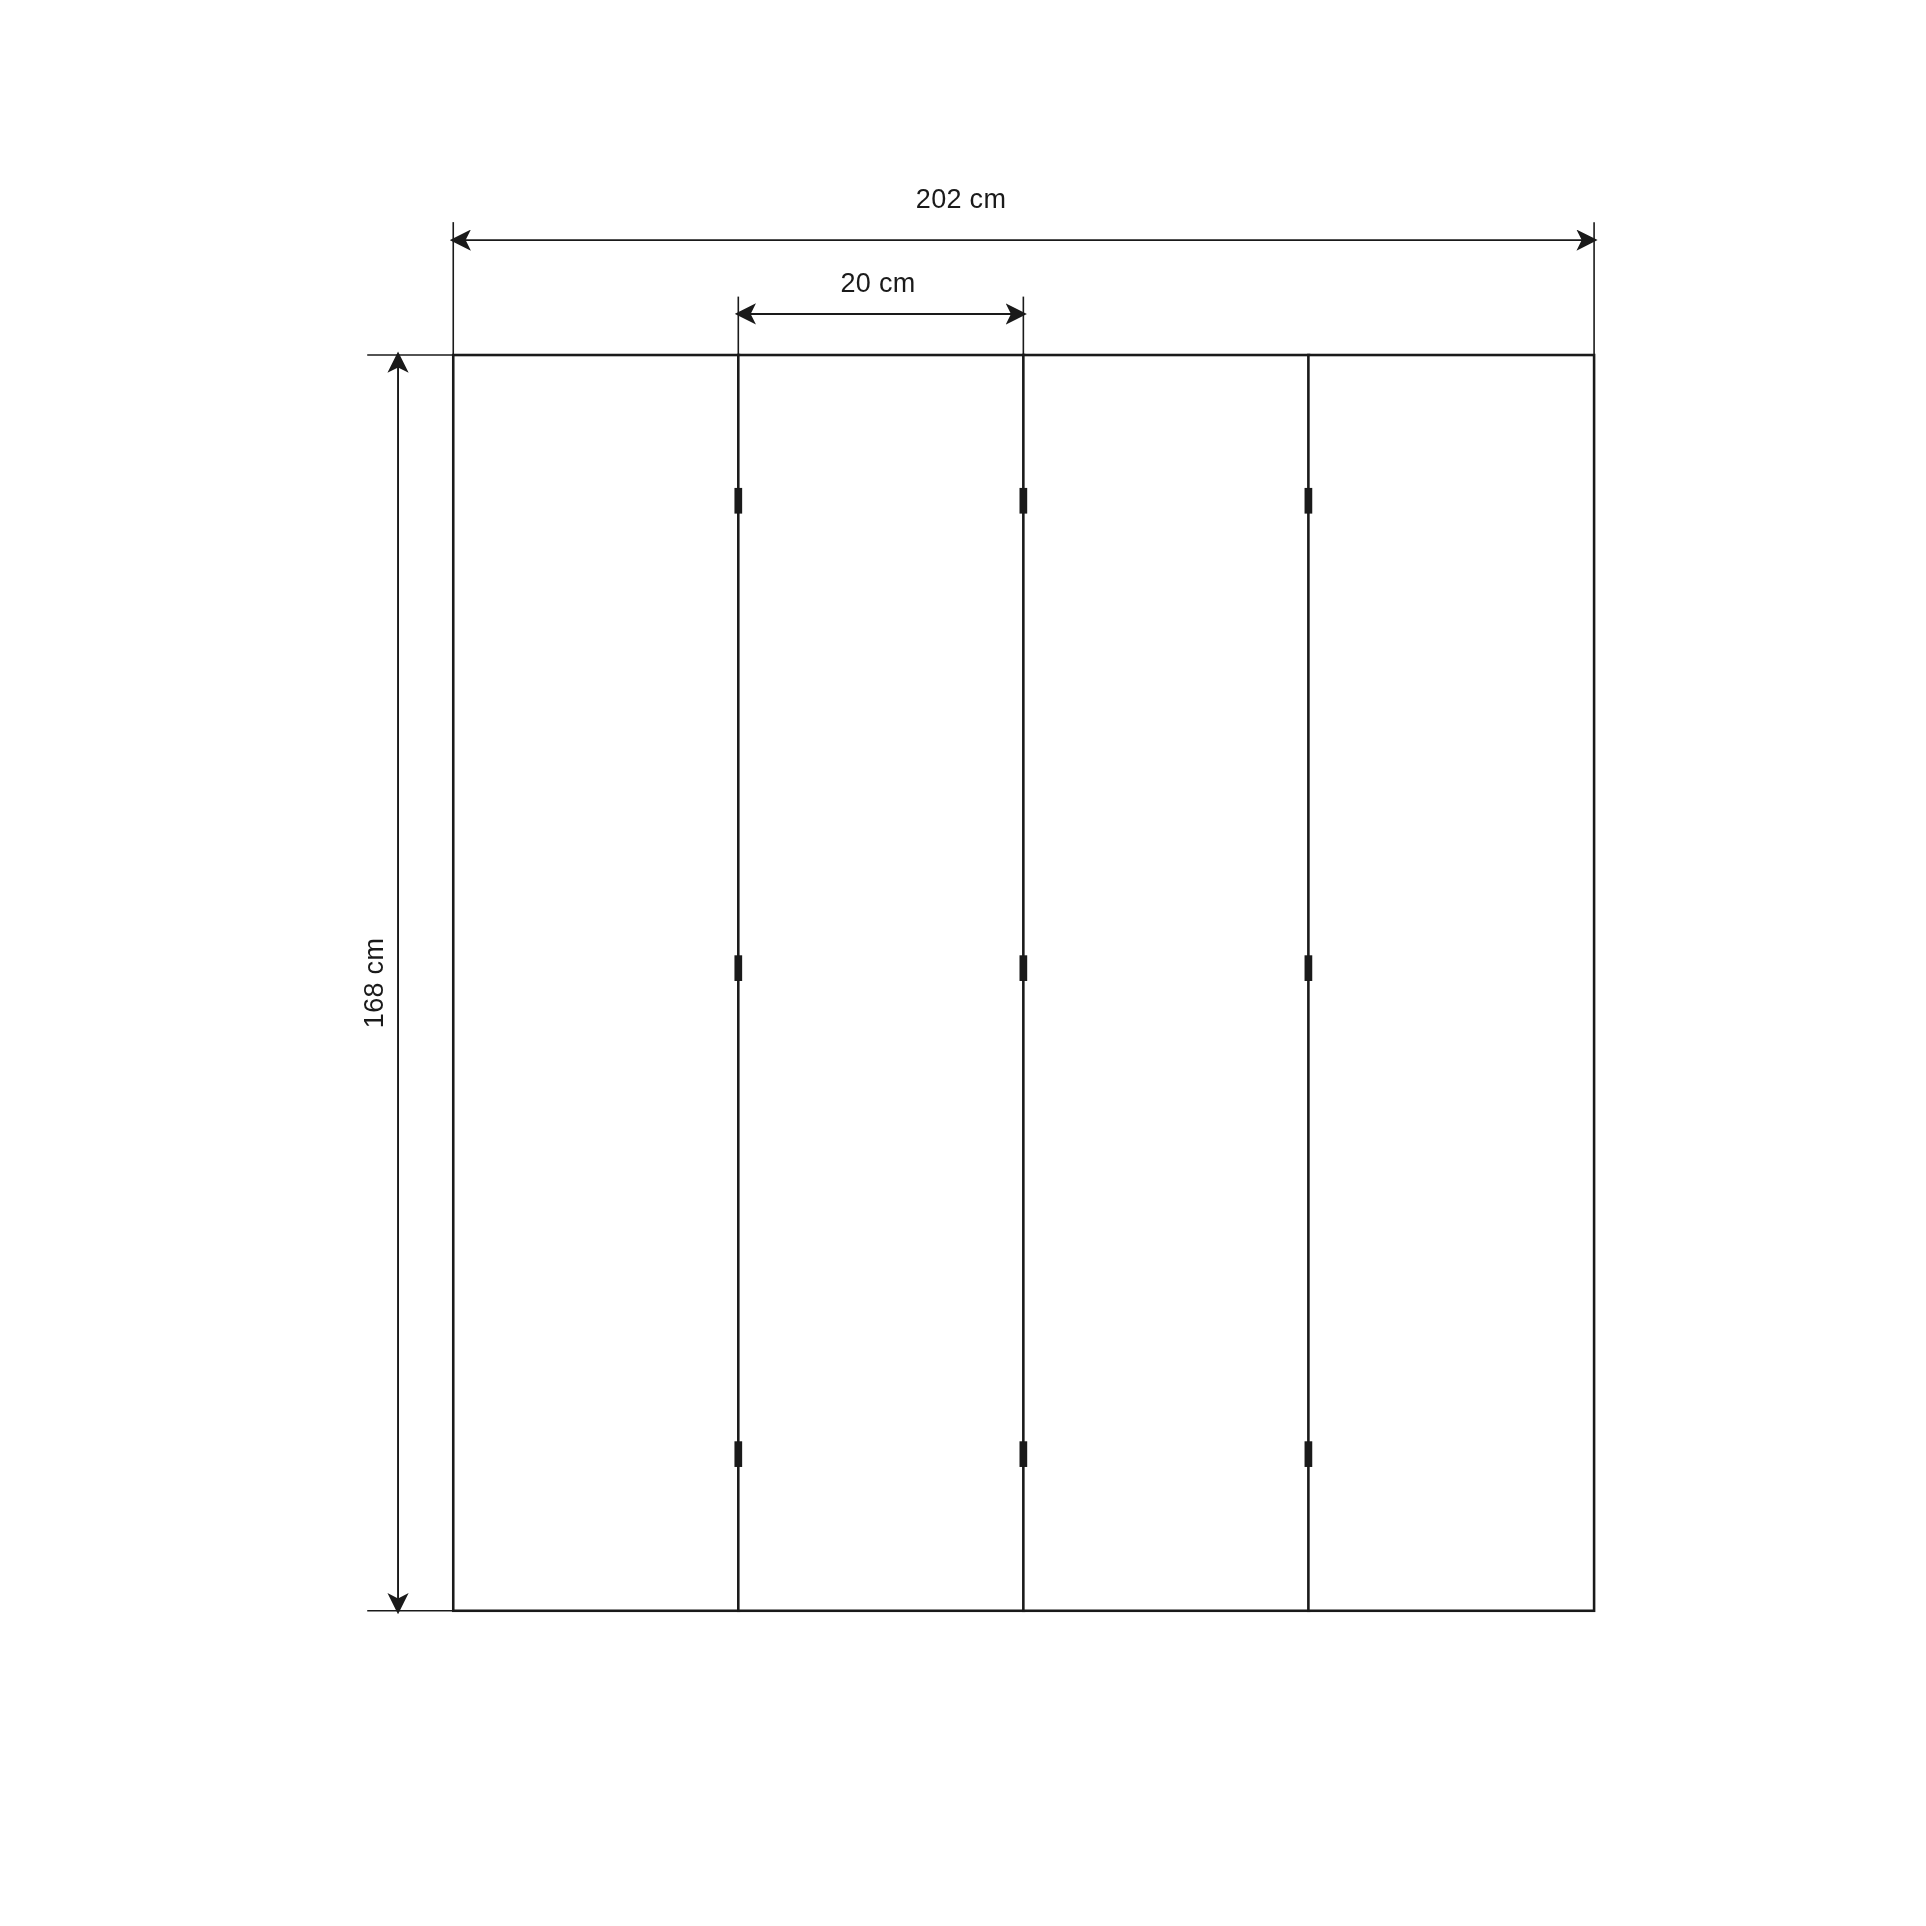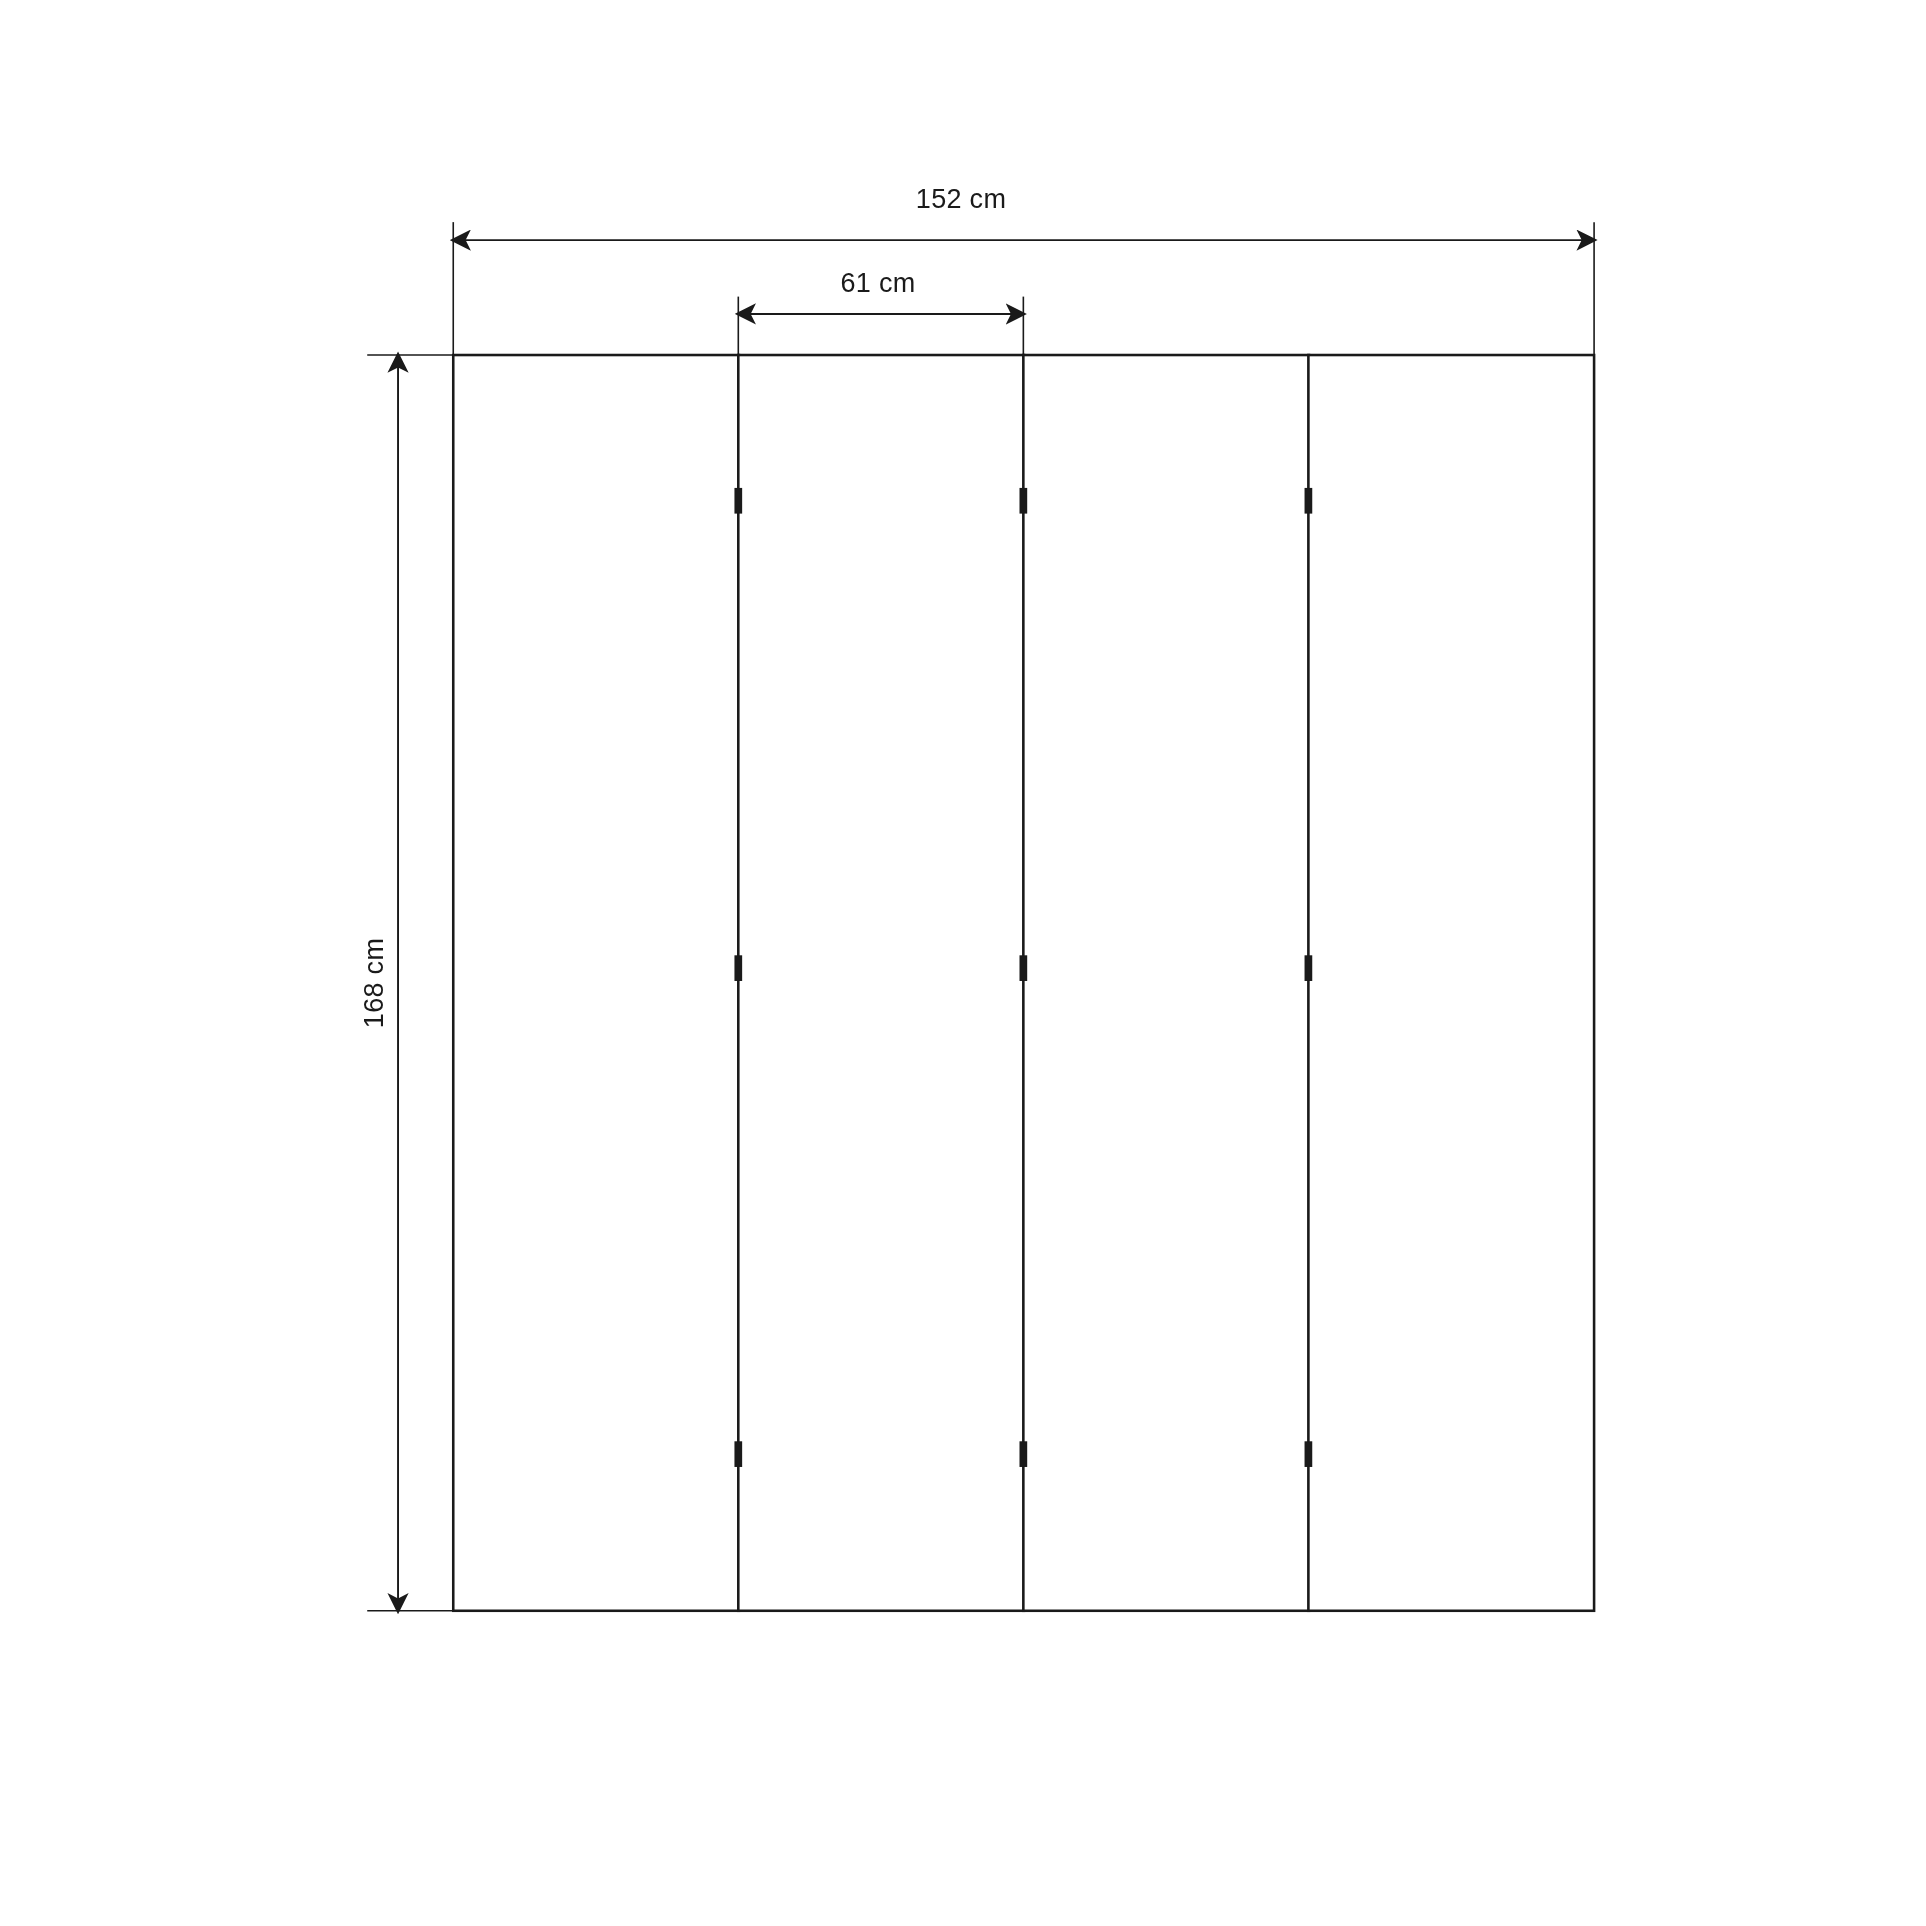--- a/index.html
+++ b/index.html
@@ -103,20 +103,20 @@
       <line x1="1150" y1="489" x2="1594" y2="489" stroke="#1a1a1a" stroke-width="3" marker-start="url(#arrowStart)" marker-end="url(#arrowEnd)"></line>
     </g>
 
     <g>
       <line x1="706" y1="553" x2="572" y2="553" stroke="#1a1a1a" stroke-width="2.5"></line>
       <line x1="706" y1="2509" x2="572" y2="2509" stroke="#1a1a1a" stroke-width="2.5"></line>
       <line x1="620" y1="553" x2="620" y2="2509" stroke="#1a1a1a" stroke-width="3" marker-start="url(#arrowStart)" marker-end="url(#arrowEnd)"></line>
     </g>
   </svg>
 
-  <div class="dim-label" id="label-width-total">152 cm</div>
+  <div class="dim-label" id="label-width-total">202 cm</div>
 
-  <div class="dim-label" id="label-width-panel">61 cm</div>
+  <div class="dim-label" id="label-width-panel">20 cm</div>
 
   <div class="dim-label" id="label-height">168 cm</div>
 
 </div>
 
 
 </body></html>

